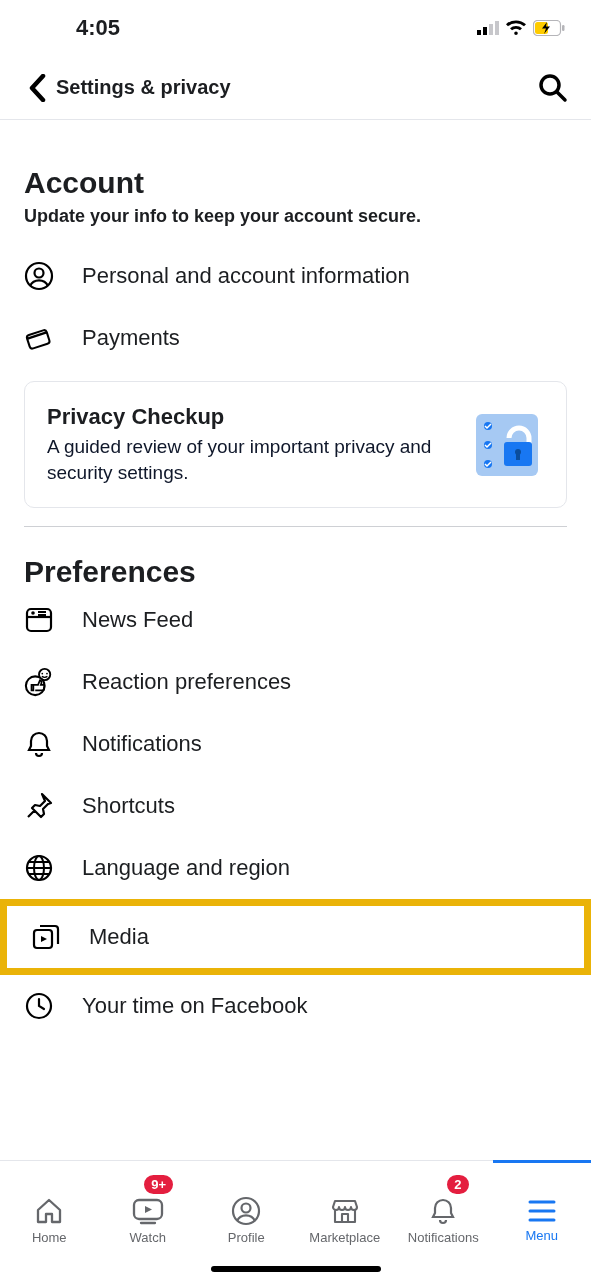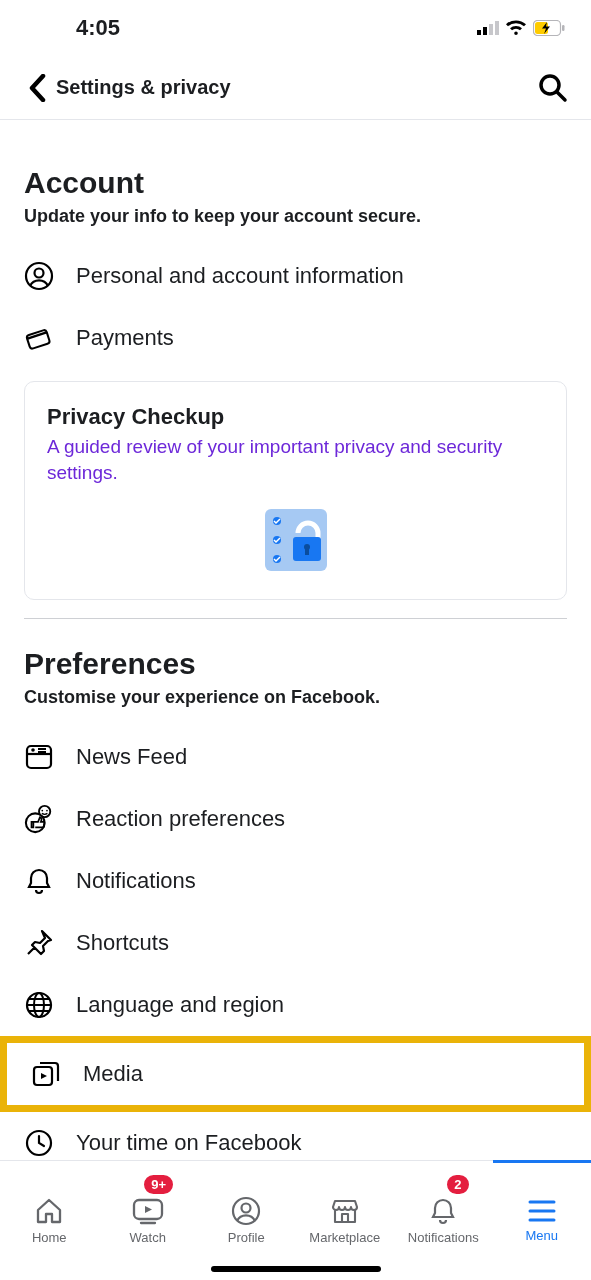--- a/index.html
+++ b/index.html
@@ -5,27 +5,27 @@
   * { box-sizing: border-box; margin: 0; padding: 0; }
   html, body { width: 591px; height: 1280px; font-family: -apple-system, Helvetica, Arial, sans-serif; background: #fff; color: #1c1e21; overflow: hidden; }
   .status-bar { height: 56px; display: flex; justify-content: space-between; align-items: center; padding: 0 26px 0 76px; font-size: 22px; font-weight: 600; }
   .status-icons { display: flex; gap: 6px; align-items: center; }
   .header { height: 64px; display: flex; align-items: center; justify-content: space-between; padding: 0 20px; border-bottom: 1px solid #e4e6eb; }
   .header-title { font-size: 20px; font-weight: 700; flex: 1; }
   .icon-btn { width: 36px; height: 36px; display:flex; align-items:center; justify-content:center; }
   .content { padding: 18px 24px 0 24px; height: 1040px; overflow: hidden;}
   .section-title { font-size: 30px; font-weight: 800; margin-top: 28px; }
   .section-sub { font-size: 18px; font-weight: 600; color: #1c1e21; margin-top: 6px; margin-bottom: 18px; }
-  .row { display: flex; align-items: center; gap: 22px; padding: 16px 0; }
+  .row { display: flex; align-items: center; gap: 28px; padding: 16px 0; }
   .row .label { font-size: 22px; font-weight: 500; }
   .row-icon { width: 30px; height: 30px; display:flex; align-items:center; justify-content:center; flex-shrink:0;}
-  .card { border: 1px solid #e4e6eb; border-radius: 10px; padding: 22px; margin-top: 12px; margin-bottom: 18px; display:flex; gap:18px; align-items:center;flex-direction:column;}
+  .card { border: 1px solid #e4e6eb; border-radius: 10px; padding: 22px; margin-top: 12px; margin-bottom: 18px; display:flex; gap:18px; align-items:center;}
   .card .ct { flex:1; }
   .card-title { font-size: 22px; font-weight: 600; margin-bottom: 4px;}
-  .card-sub { font-size: 19px; color: #6d28d9; line-height: 1.35;}
+  .card-sub { font-size: 19px; color: #0f172a; line-height: 1.35;}
   .divider { height: 1px; background: #ced0d4; margin: 10px 0 18px 0; }
   .highlight-box { border: 7px solid #eab308; margin: 0 -24px; padding: 0 24px; }
   .bottom-nav { position: absolute; bottom: 0; left:0; right:0; height: 120px; border-top: 1px solid #e4e6eb; display:flex; background:#fff;}
   .nav-item { flex:1; display:flex; flex-direction:column; align-items:center; justify-content:center; gap:4px; position:relative;}
   .nav-label { font-size: 13px; color:#65676b;}
   .nav-item.active .nav-label { color:#1877f2; }
   .badge { position:absolute; top:12px; right:22px; background:#e41e3f; color:#fff; font-size:13px; font-weight:700; border-radius:12px; padding:2px 7px; border:2px solid #fff;}
   .home-indicator { position:absolute; bottom:8px; left:50%; transform:translateX(-50%); width:170px; height:6px; background:#000; border-radius:3px;}
   .nav-active-bar { position:absolute; top:-1px; left:0; right:0; height:3px; background:#1877f2;}
   svg { display:block; }
@@ -120,21 +120,20 @@
           <rect x="34" y="34" width="28" height="24" rx="3" fill="#1877f2"></rect>
           <circle cx="48" cy="44" r="3" fill="#0a4d9e"></circle>
           <rect x="46" y="44" width="4" height="8" fill="#0a4d9e"></rect>
         </svg>
     </span>
   </div>
 
   <div class="divider"></div>
 
   <div class="section-title">Preferences</div>
-  <div class="section-sub">Customise your experience on Facebook.</div>
 
   <div class="row">
     <span class="row-icon">
         <svg width="30" height="30" viewBox="0 0 30 30">
           <rect x="3" y="4" width="24" height="22" rx="4" stroke="#000" stroke-width="2.2" fill="none"></rect>
           <line x1="3" y1="12" x2="27" y2="12" stroke="#000" stroke-width="2.2"></line>
           <circle cx="9" cy="8" r="1.8" fill="#000"></circle>
           <line x1="14" y1="7" x2="22" y2="7" stroke="#000" stroke-width="2"></line>
           <line x1="14" y1="10" x2="22" y2="10" stroke="#000" stroke-width="2"></line>
         </svg>

